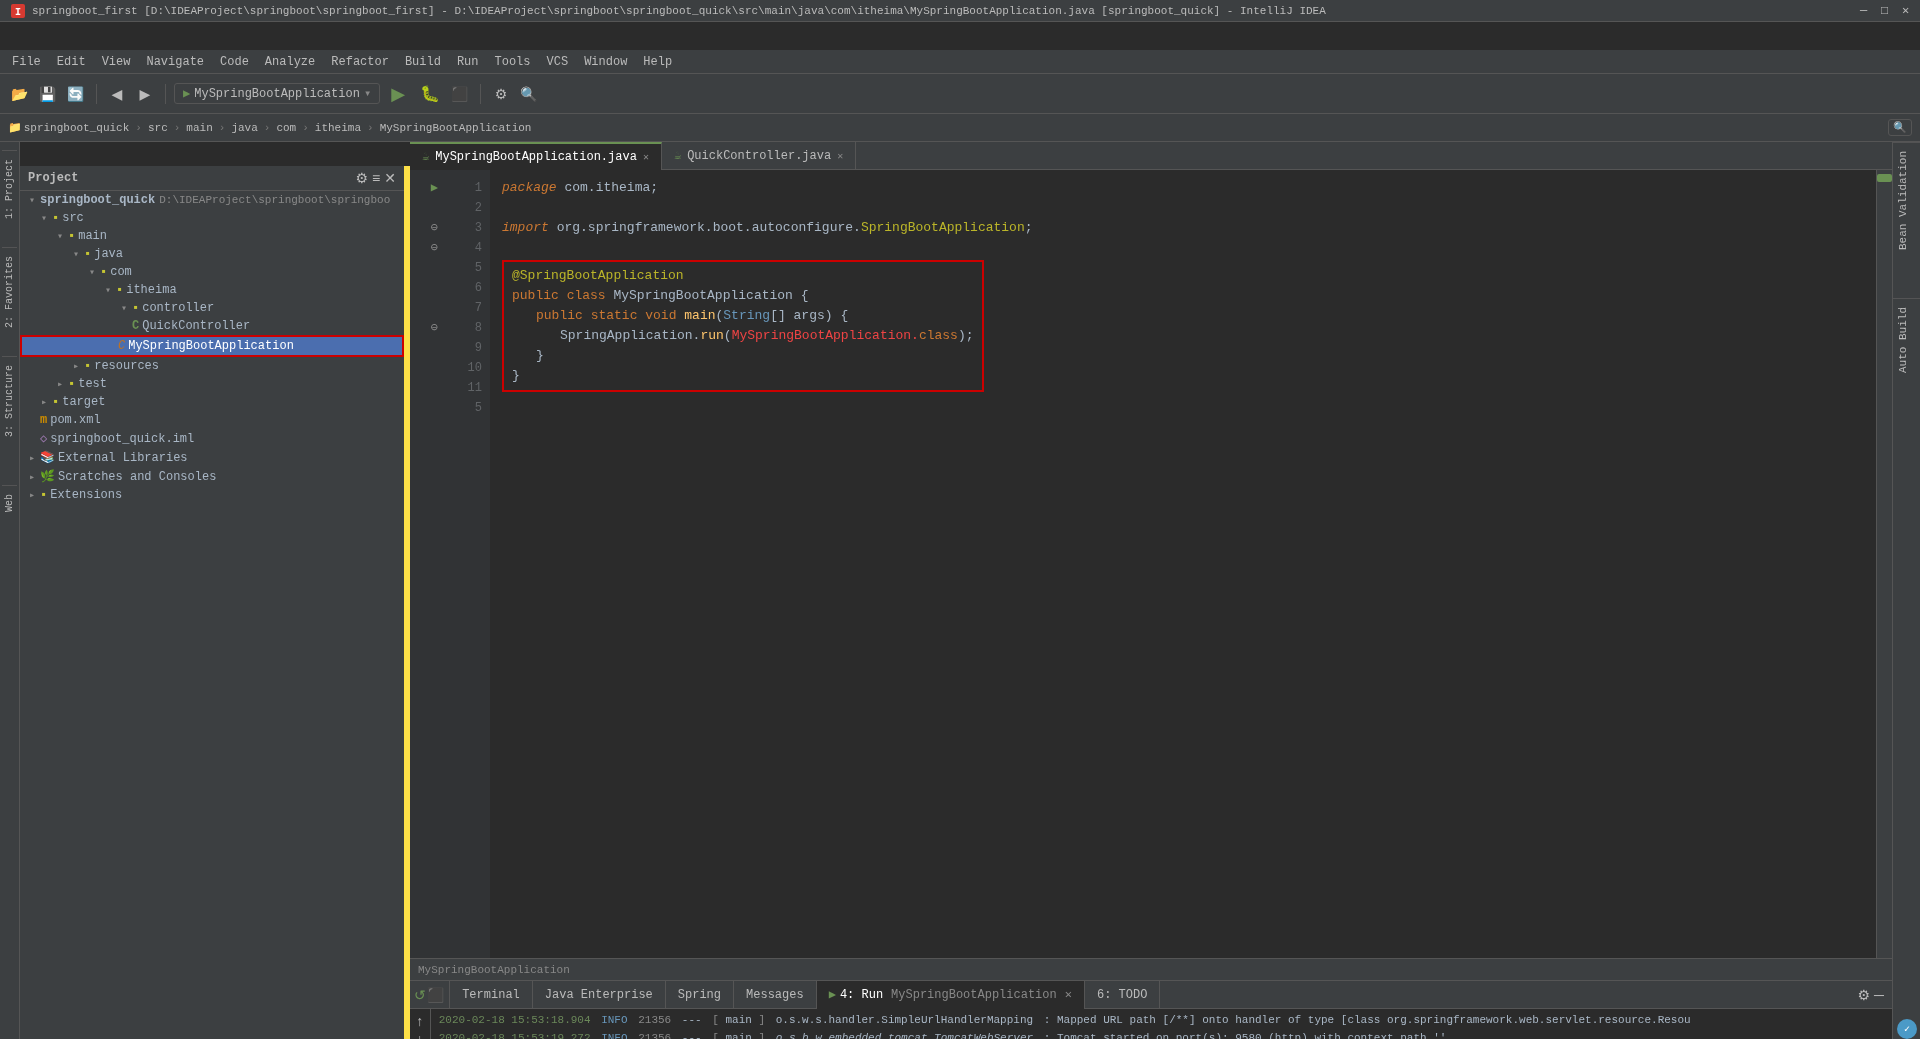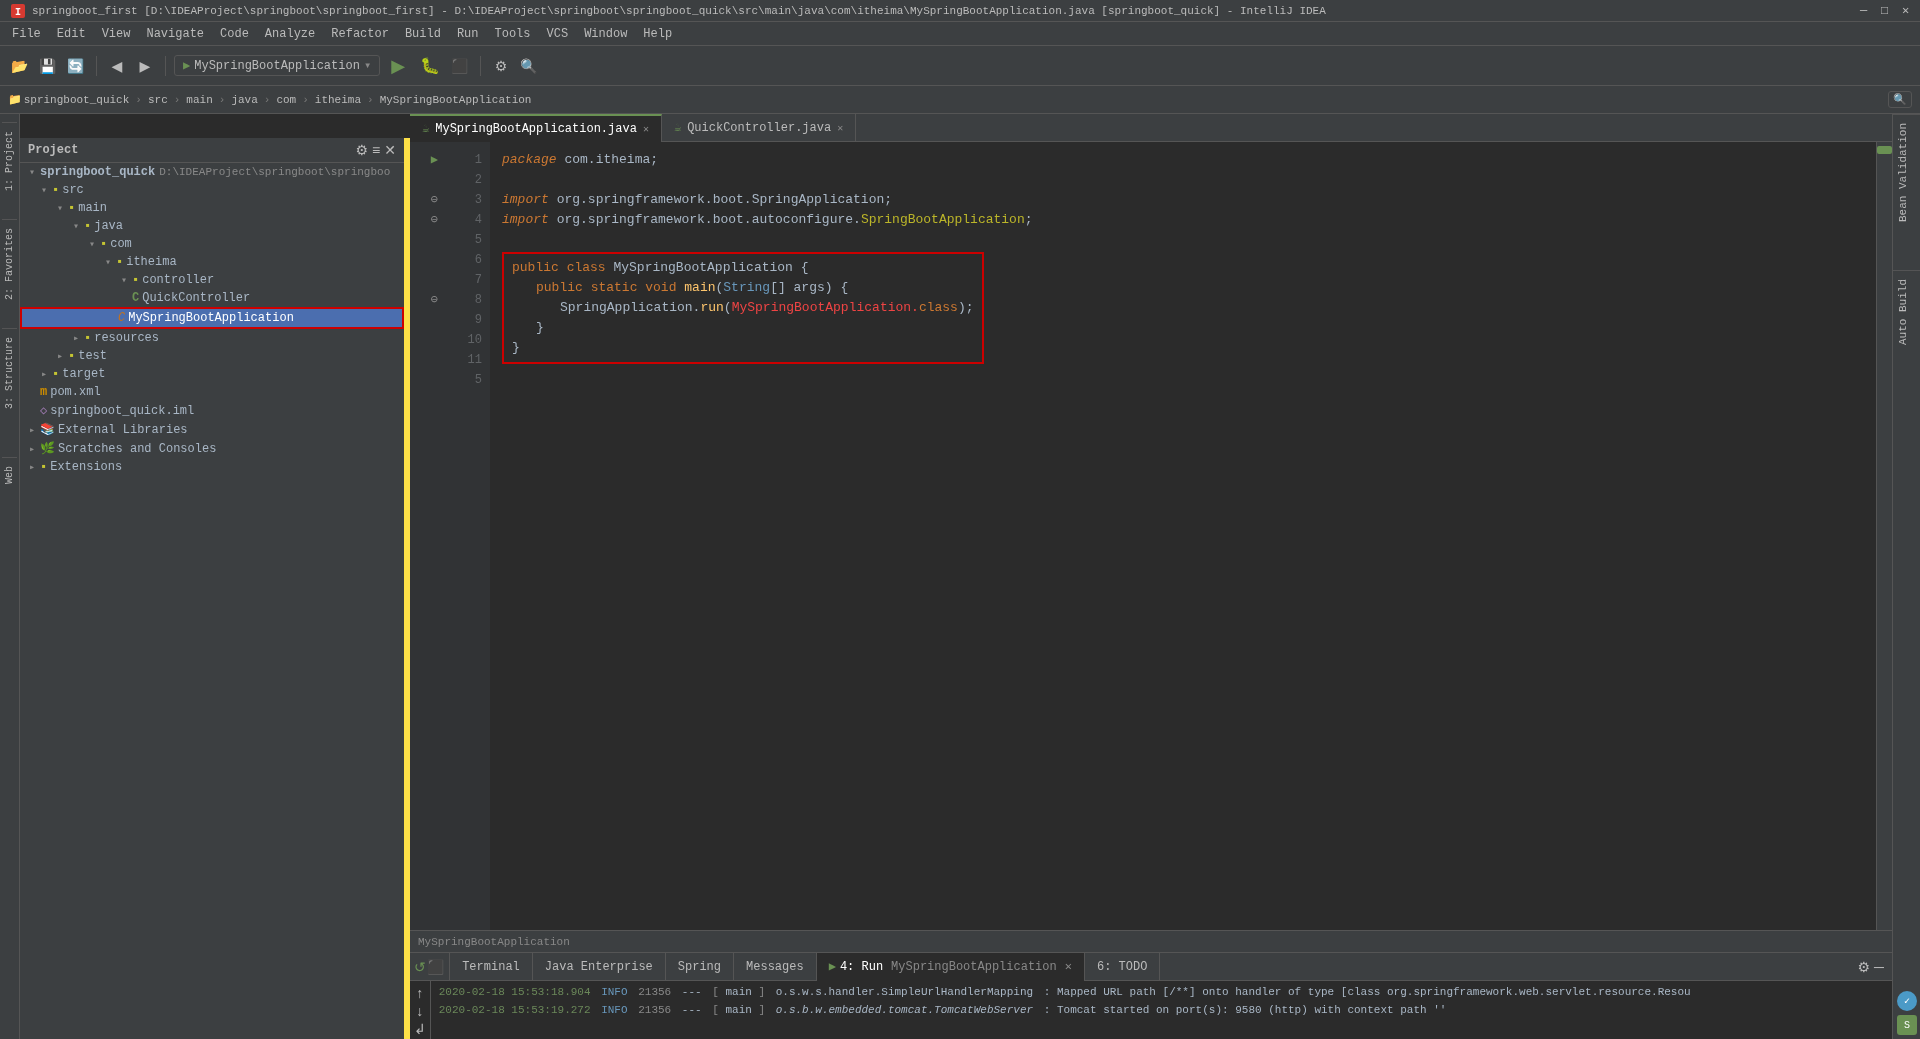--- a/index.html
+++ b/index.html
@@ -5,21 +5,21 @@
     * { margin: 0; padding: 0; box-sizing: border-box; }
     body { font-family: 'Consolas', 'Courier New', monospace; font-size: 12px; background: #2b2b2b; color: #a9b7c6; width: 1920px; height: 1039px; overflow: hidden; }
 
     
     .title-bar { background: #3c3f41; height: 22px; display: flex; align-items: center; padding: 0 8px; font-size: 11px; color: #bbbbbb; border-bottom: 1px solid #555; }
     .title-bar .title-text { flex: 1; }
     .title-bar .win-controls { display: flex; gap: 8px; }
     .win-ctrl { width: 13px; height: 13px; border-radius: 50%; display: flex; align-items: center; justify-content: center; cursor: pointer; font-size: 9px; }
 
     
-    .menu-bar { background: #3c3f41; height: 24px; display: flex; align-items: center; padding: 0 4px; border-bottom: 1px solid #555; font-size: 12px; color: #bbbbbb; }
+    .menu-bar { background: #3c3f41; height: 24px; display: flex; align-items: center; padding: 0 4px; border-bottom: 1px solid #555; font-size: 12px; color: #bbbbbb; margin-top: 28px; }
     .menu-item { padding: 2px 8px; cursor: pointer; }
 
     
     .toolbar { background: #3c3f41; height: 40px; display: flex; align-items: center; padding: 0 8px; gap: 4px; border-bottom: 1px solid #555; }
     .toolbar-btn { width: 24px; height: 24px; background: none; border: none; color: #bbbbbb; cursor: pointer; display: flex; align-items: center; justify-content: center; font-size: 14px; border-radius: 3px; }
     .toolbar-sep { width: 1px; height: 20px; background: #555; margin: 0 4px; }
     .run-config { background: #3c3f41; border: 1px solid #555; border-radius: 3px; padding: 2px 8px; color: #bbbbbb; font-size: 12px; display: flex; align-items: center; gap: 4px; cursor: pointer; min-width: 180px; }
     .run-btn { width: 28px; height: 28px; background: none; border: none; color: #6a9153; cursor: pointer; font-size: 18px; display: flex; align-items: center; justify-content: center; }
     .debug-btn { width: 28px; height: 28px; background: none; border: none; color: #6897bb; cursor: pointer; font-size: 16px; display: flex; align-items: center; justify-content: center; }
 
@@ -333,29 +333,29 @@
         <div>11</div>
         <div>5</div>
       </div>
 
       <div class="code-content">
         <div style="line-height:20px;">
           <span class="keyword">package</span> <span>com.itheima;</span>
         </div>
         <div style="line-height:20px;">&nbsp;</div>
         <div style="line-height:20px;">
-          <span class="keyword">import</span> <span style="color:#a9b7c6;">org.springframework.boot.SpringApplication;</span>
-        </div>
-        <div style="line-height:20px;">
           <span class="keyword">import</span> <span style="color:#a9b7c6;">org.springframework.boot.autoconfigure.</span><span class="annotation">SpringBootApplication</span><span>;</span>
         </div>
         <div style="line-height:20px;">&nbsp;</div>
 
         
         <div style="border: 2px solid #cc0000; padding: 4px 8px; margin: 2px 0; display:inline-block; min-width: 460px;">
+          <div style="line-height:20px;">
+            <span class="annotation">@SpringBootApplication</span>
+          </div>
           <div style="line-height:20px;">
             <span class="keyword2">public</span> <span class="keyword2">class</span> <span style="color:#a9b7c6;">MySpringBootApplication</span> <span>{</span>
           </div>
           <div style="line-height:20px; padding-left:24px;">
             <span class="keyword2">public</span> <span class="keyword2">static</span> <span class="keyword2">void</span> <span class="method">main</span><span>(</span><span class="type">String</span><span>[]</span> <span>args</span><span>)</span> <span>{</span>
           </div>
           <div style="line-height:20px; padding-left:48px;">
             <span style="color:#a9b7c6;">SpringApplication.</span><span class="method">run</span><span>(</span><span style="color:#ef4444;">MySpringBootApplication.</span><span class="keyword2">class</span><span>);</span>
           </div>
           <div style="line-height:20px; padding-left:24px;">

